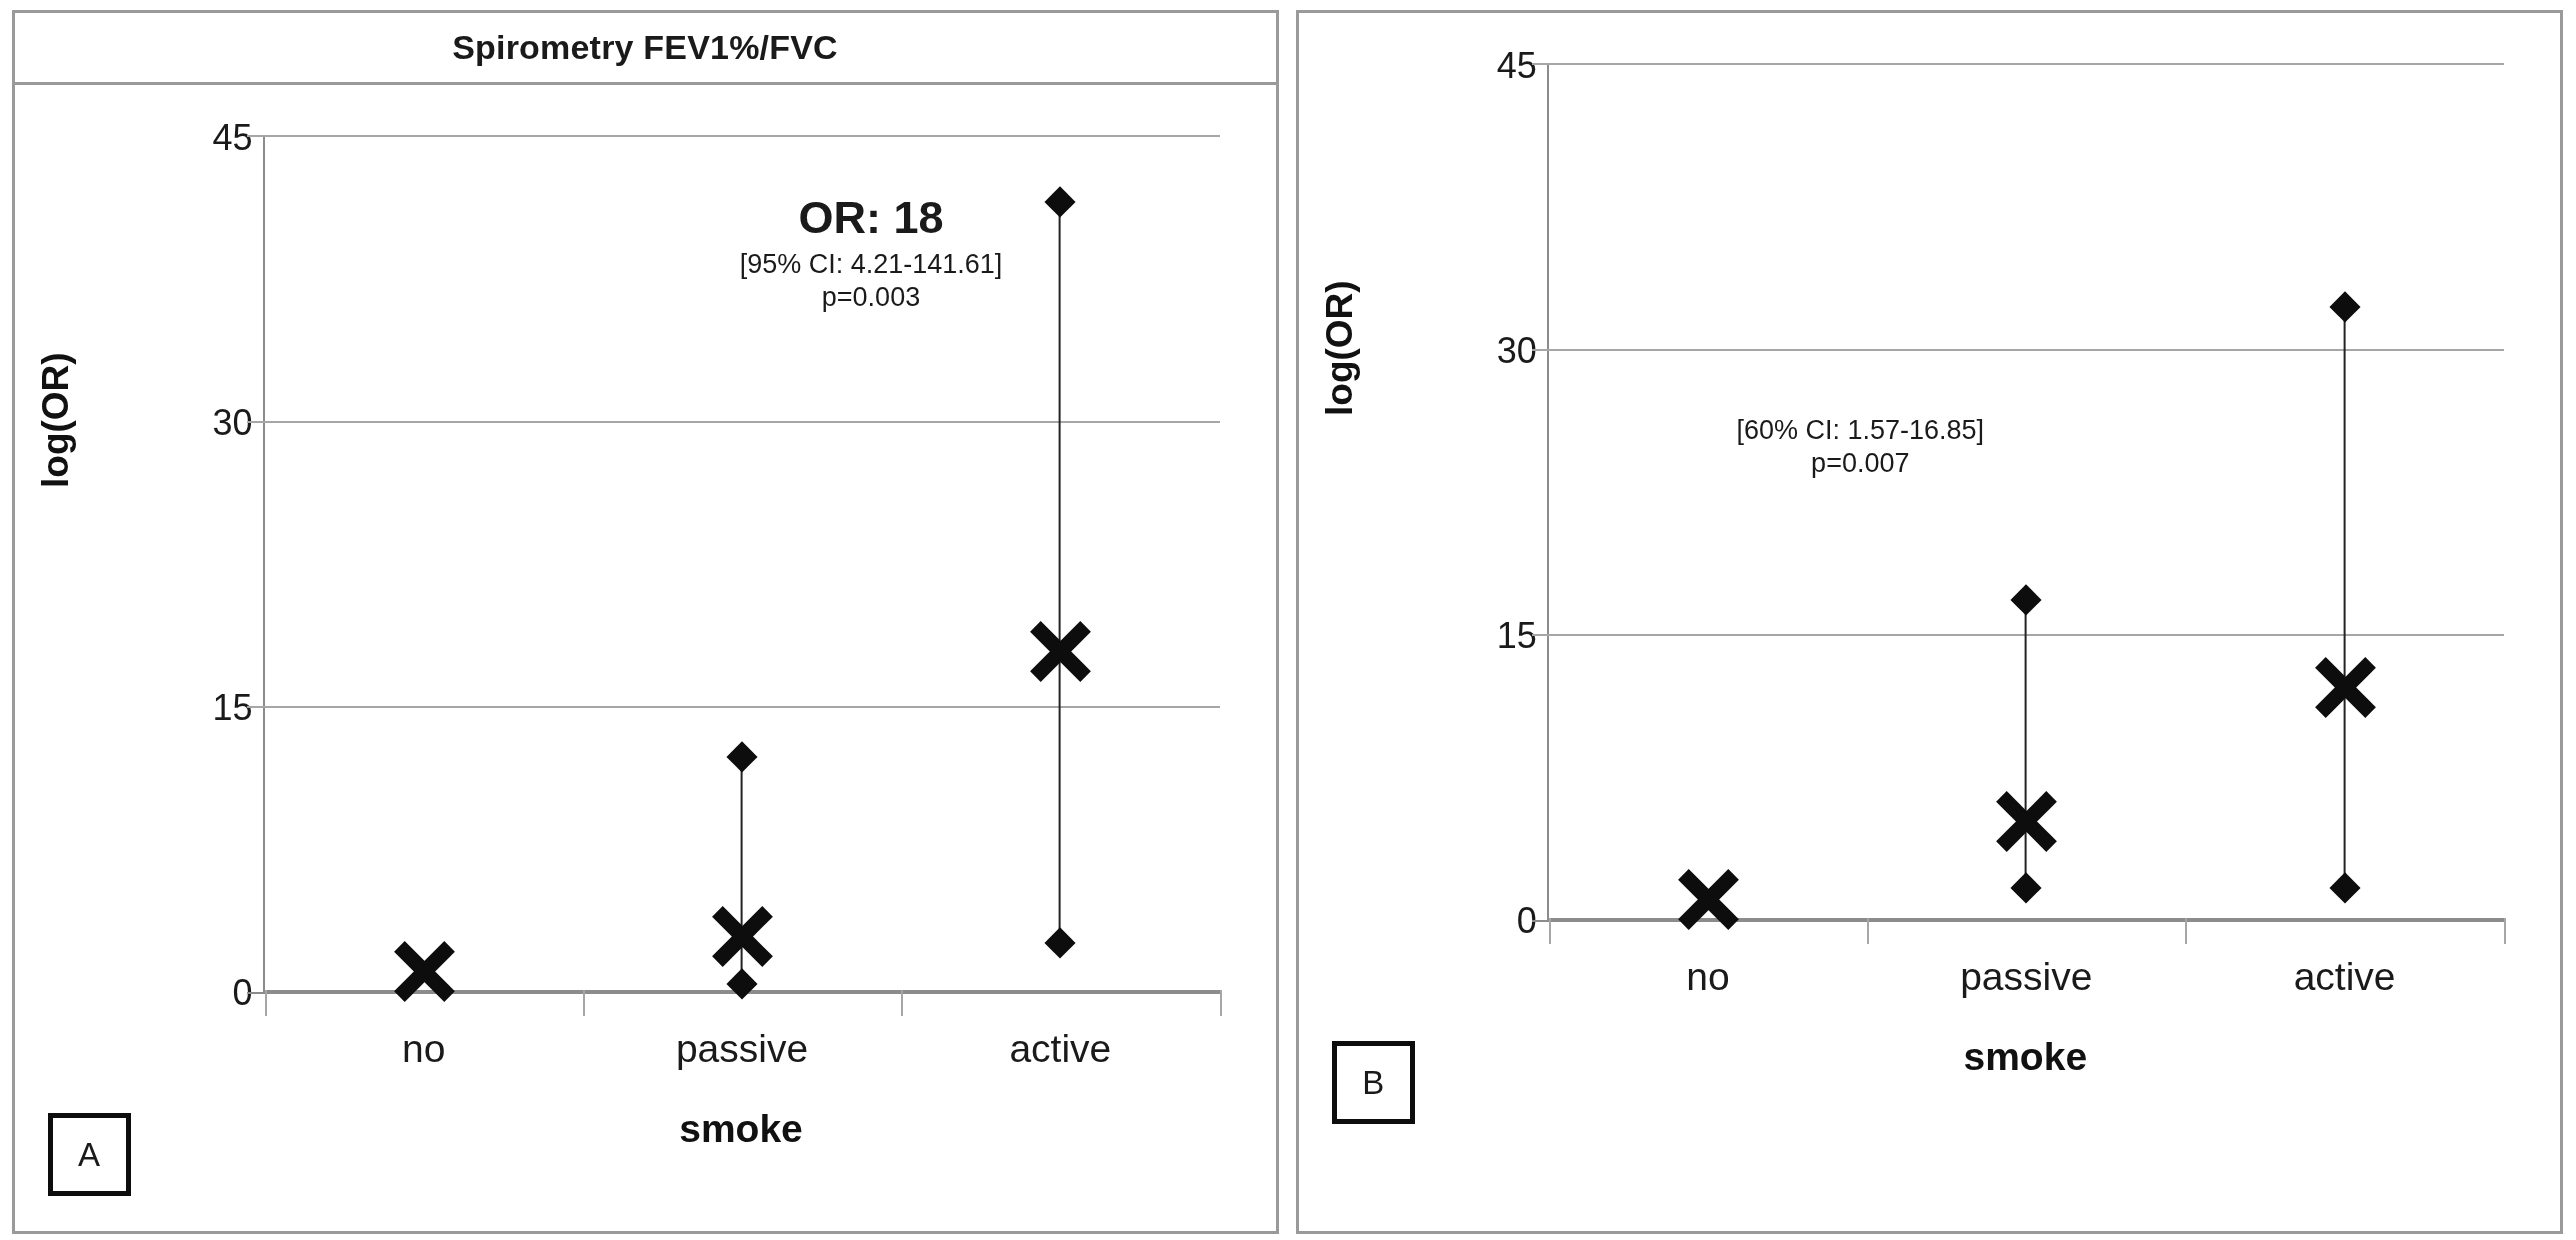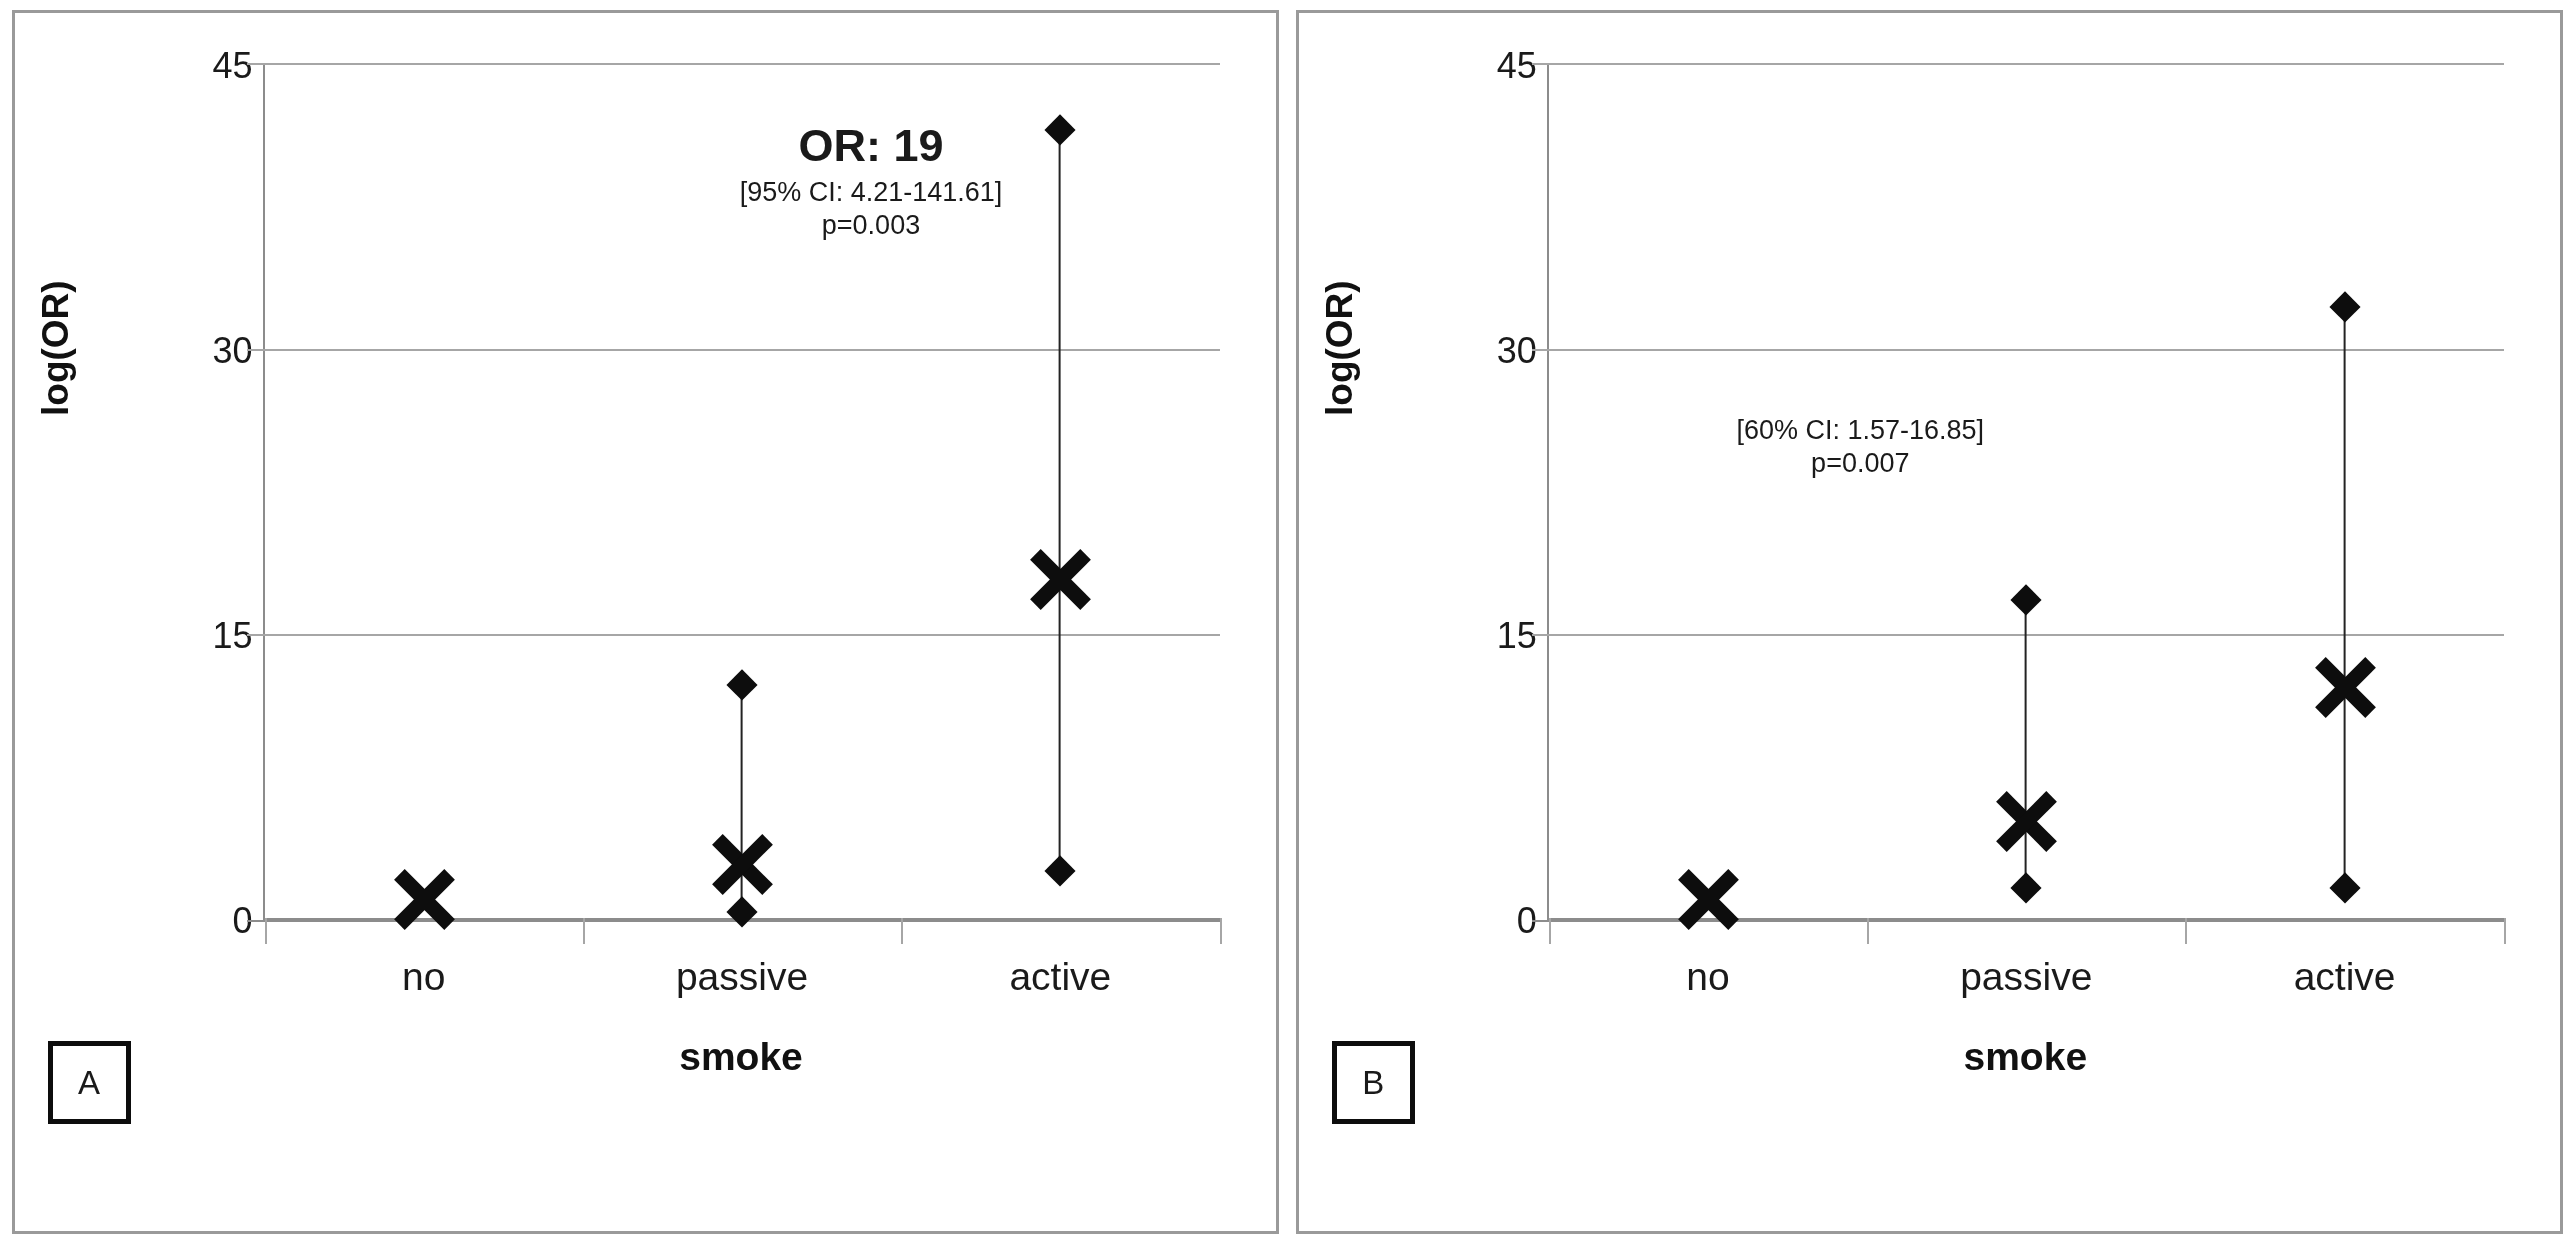--- a/index.html
+++ b/index.html
@@ -202,20 +202,23 @@
     font-size: 33px;
     color: #1a1a1a;
   }
 </style>
 </head>
 <body>
 
 <div class="figure">
 
   <div class="panel panel-a">
+    <div class="panel-title-bar">
+      <span class="panel-title">Spirometry FEV1%/FVC</span>
+    </div>
 
     <div class="plot-wrap">
 
       <span class="ylabel">log(OR)</span>
 
       <span class="ytick" style="left:101px; top:32px;">45</span>
       <span class="ytick" style="left:101px; top:317px;">30</span>
       <span class="ytick" style="left:101px; top:602px;">15</span>
       <span class="ytick" style="left:101px; top:887px;">0</span>
 
@@ -248,21 +251,21 @@
           <div class="diamond" style="bottom:92.2%;"></div>
           <div class="diamond" style="bottom:5.6%;"></div>
           <div class="xmark" style="bottom:39.6%;"></div>
           <span class="cat-label">active</span>
         </div>
       </div>
 
       <div class="xaxis-title" style="top:1022px;">smoke</div>
 
       <div class="annot" style="left:655px; top:108px; width:403px;">
-        <span class="or">OR: 19</span>
+        <span class="or">OR: 18</span>
         <span class="ci">[95% CI: 4.21-141.61]</span>
         <span class="pv">p=0.003</span>
       </div>
 
       <div class="panel-letter" style="left:33px; bottom:30px;">
         <span>A</span>
       </div>
     </div>
   </div>
 

